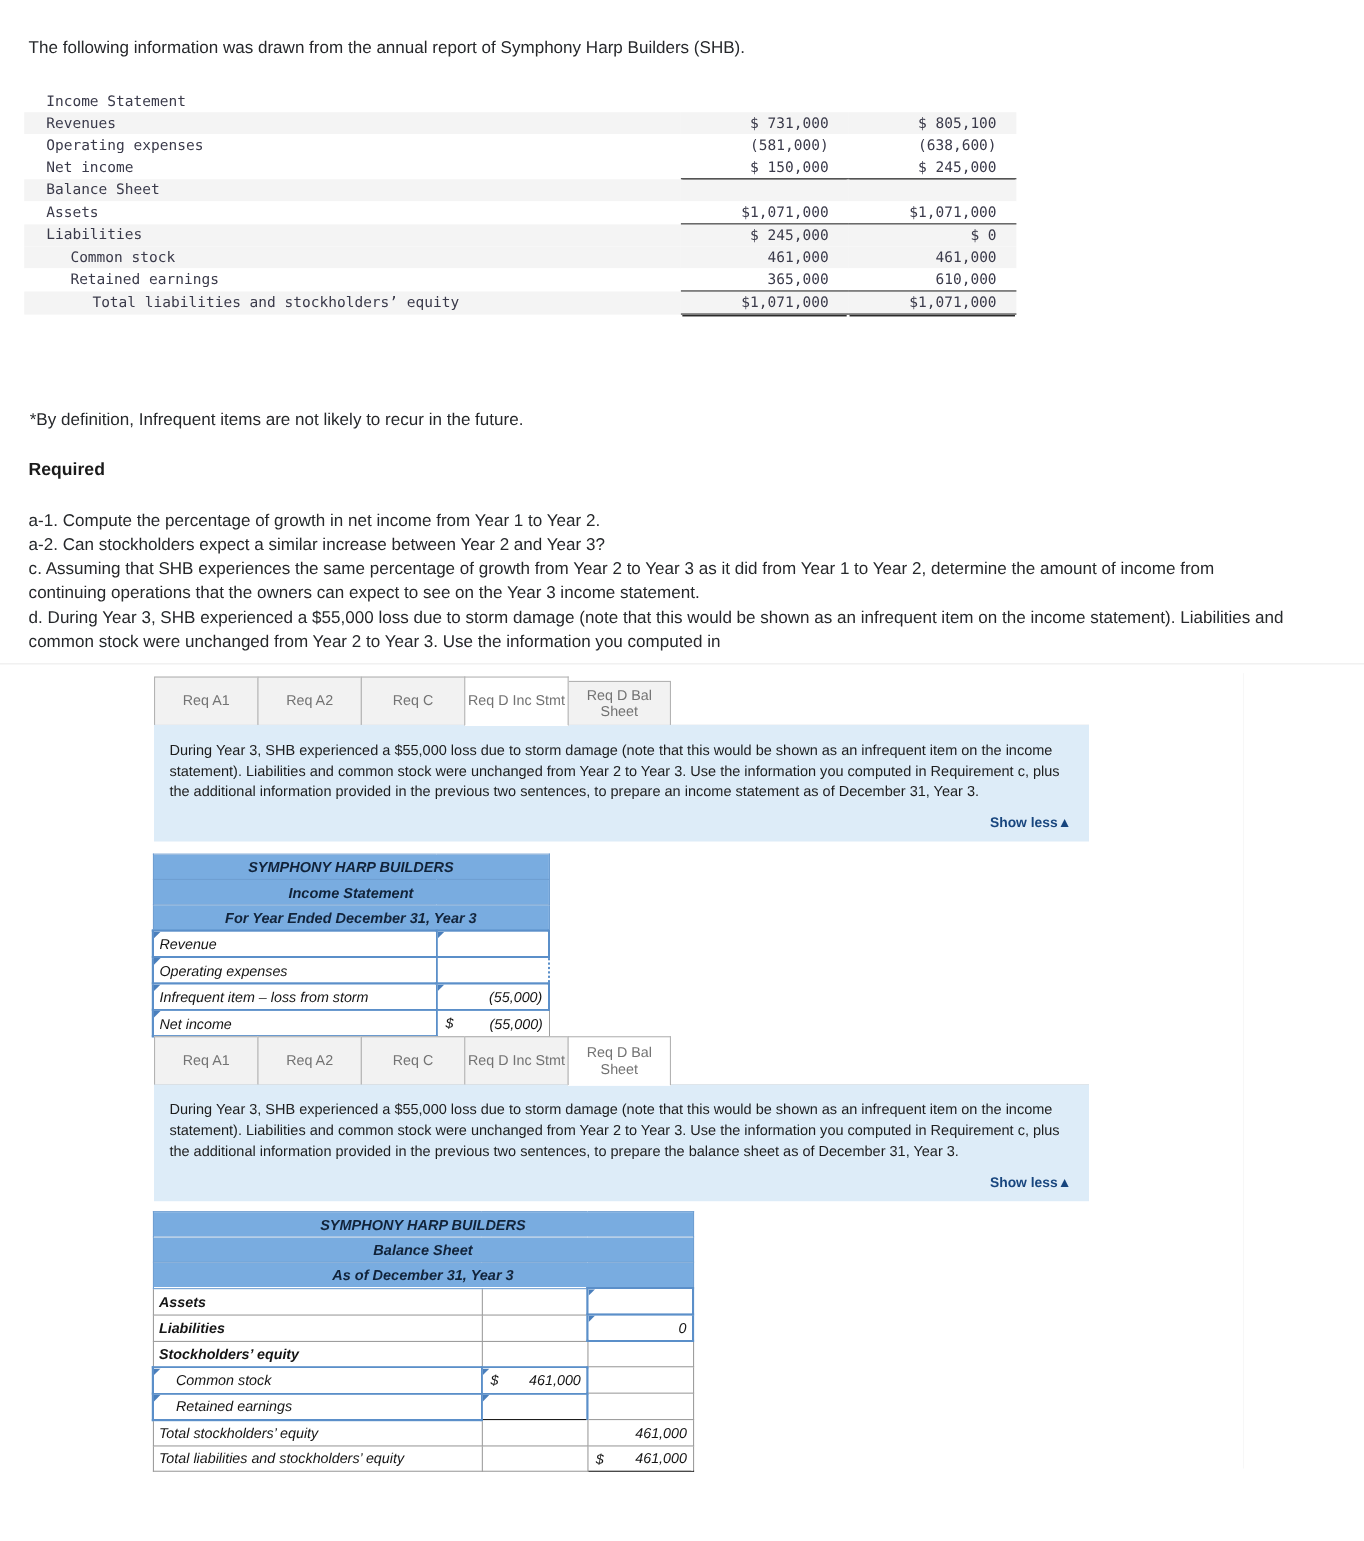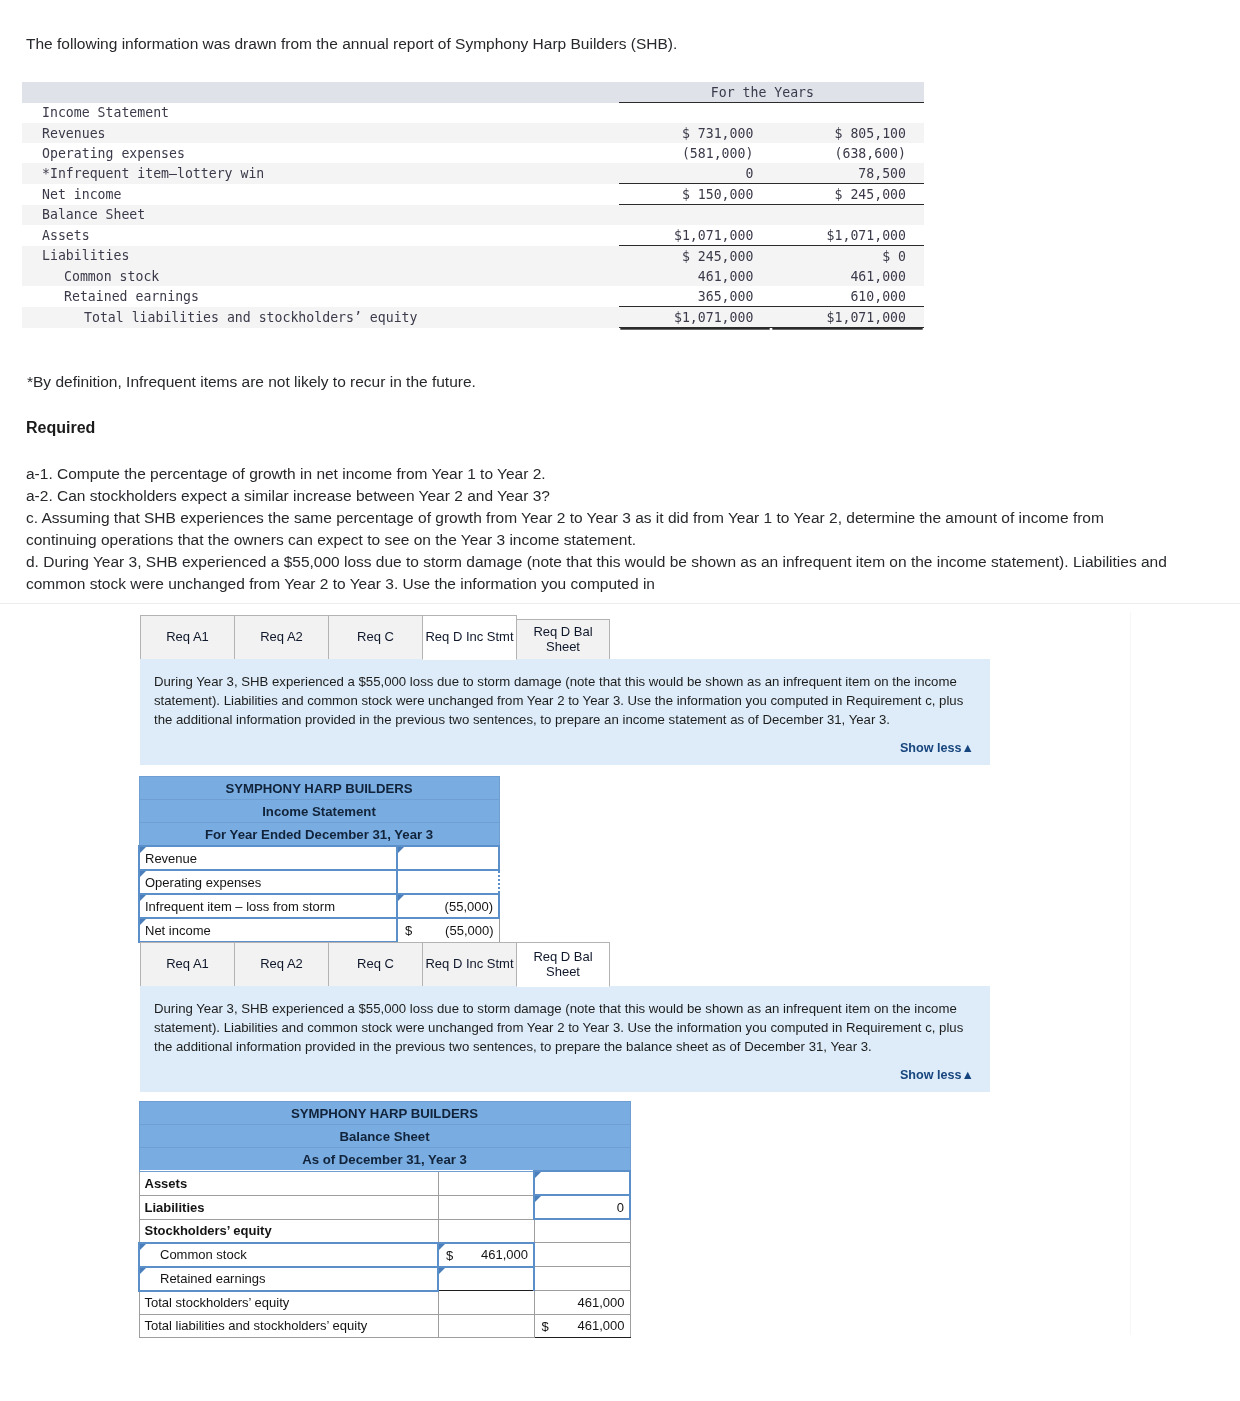--- a/index.html
+++ b/index.html
@@ -57,21 +57,21 @@
   .vrule{
     position:absolute;left:1130px;top:612px;width:1px;height:723px;background:#f7f7f7;
   }
 
   
   .tabrow{position:absolute;display:flex;align-items:flex-end;}
   .tab{
     box-sizing:border-box;
     border:1px solid #b3b3b3;
     background:#f2f2f2;
-    font-size:13px;color:#0f172a;
+    font-size:13px;color:#737373;
     text-align:center;
     line-height:1.12;
     display:flex;align-items:center;justify-content:center;
     margin-right:-1px;
     position:relative;
   }
   .tab.active{background:#ffffff;border-bottom-color:#ffffff;z-index:3;}
   .tabfill{flex:1;border-bottom:1px solid #b3b3b3;height:1px;align-self:flex-end;}
 
   .infopanel{
@@ -88,21 +88,21 @@
     margin-top:12px;cursor:pointer;
   }
 
   
   .sheet{position:absolute;border-collapse:collapse;table-layout:fixed;}
   .sheet td{
     border:1px solid #9e9e9e;
     height:22px;font-size:13px;padding:0 5px;
     background:#ffffff;color:#141414;
     vertical-align:middle;
-    overflow:hidden;white-space:nowrap;
+    overflow:hidden;white-space:nowrap;font-style:italic;
   }
   .sheet td.bluehdr{
     background:#79ace0;border:1px solid #6f9fd2;
     text-align:center;font-weight:bold;color:#11233a;font-size:13.2px;
   }
   .sheet td.lbl{font-weight:normal;}
   .sheet td.lbl-b{font-weight:bold;}
   .sheet td.indent{padding-left:20px;}
   .sheet td.num{text-align:right;}
   .sheet td.cur{position:relative;text-align:right;}
@@ -131,44 +131,35 @@
     box-shadow:0 3px 0 -1.5px #1d1d1d;
   }
 </style>
 </head>
 <body>
 
 <div class="intro">The following information was drawn from the annual report of Symphony Harp Builders (SHB).</div>
 
 <table class="fin-table">
   <tbody>
-      <tr class="hdrband">
-    <td class="c-label"></td>
-    <td class="c-num spanhdr" colspan="2">For the Years</td>
-  </tr>
 
   <tr class="plain">
         <td class="c-label">Income Statement</td>
         <td class="c-num"></td>
         <td class="c-num"></td>
       </tr>
   <tr class="shade">
         <td class="c-label">Revenues</td>
         <td class="c-num">$ 731,000</td>
         <td class="c-num">$ 805,100</td>
       </tr>
   <tr class="plain">
         <td class="c-label">Operating expenses</td>
         <td class="c-num">(581,000)</td>
         <td class="c-num">(638,600)</td>
-      </tr>
-  <tr class="shade">
-        <td class="c-label">*Infrequent item–lottery win</td>
-        <td class="c-num ul-single">0</td>
-        <td class="c-num ul-single">78,500</td>
       </tr>
   <tr class="plain">
         <td class="c-label">Net income</td>
         <td class="c-num ul-double">$ 150,000</td>
         <td class="c-num ul-double">$ 245,000</td>
       </tr>
   <tr class="shade">
         <td class="c-label">Balance Sheet</td>
         <td class="c-num"></td>
         <td class="c-num"></td>

